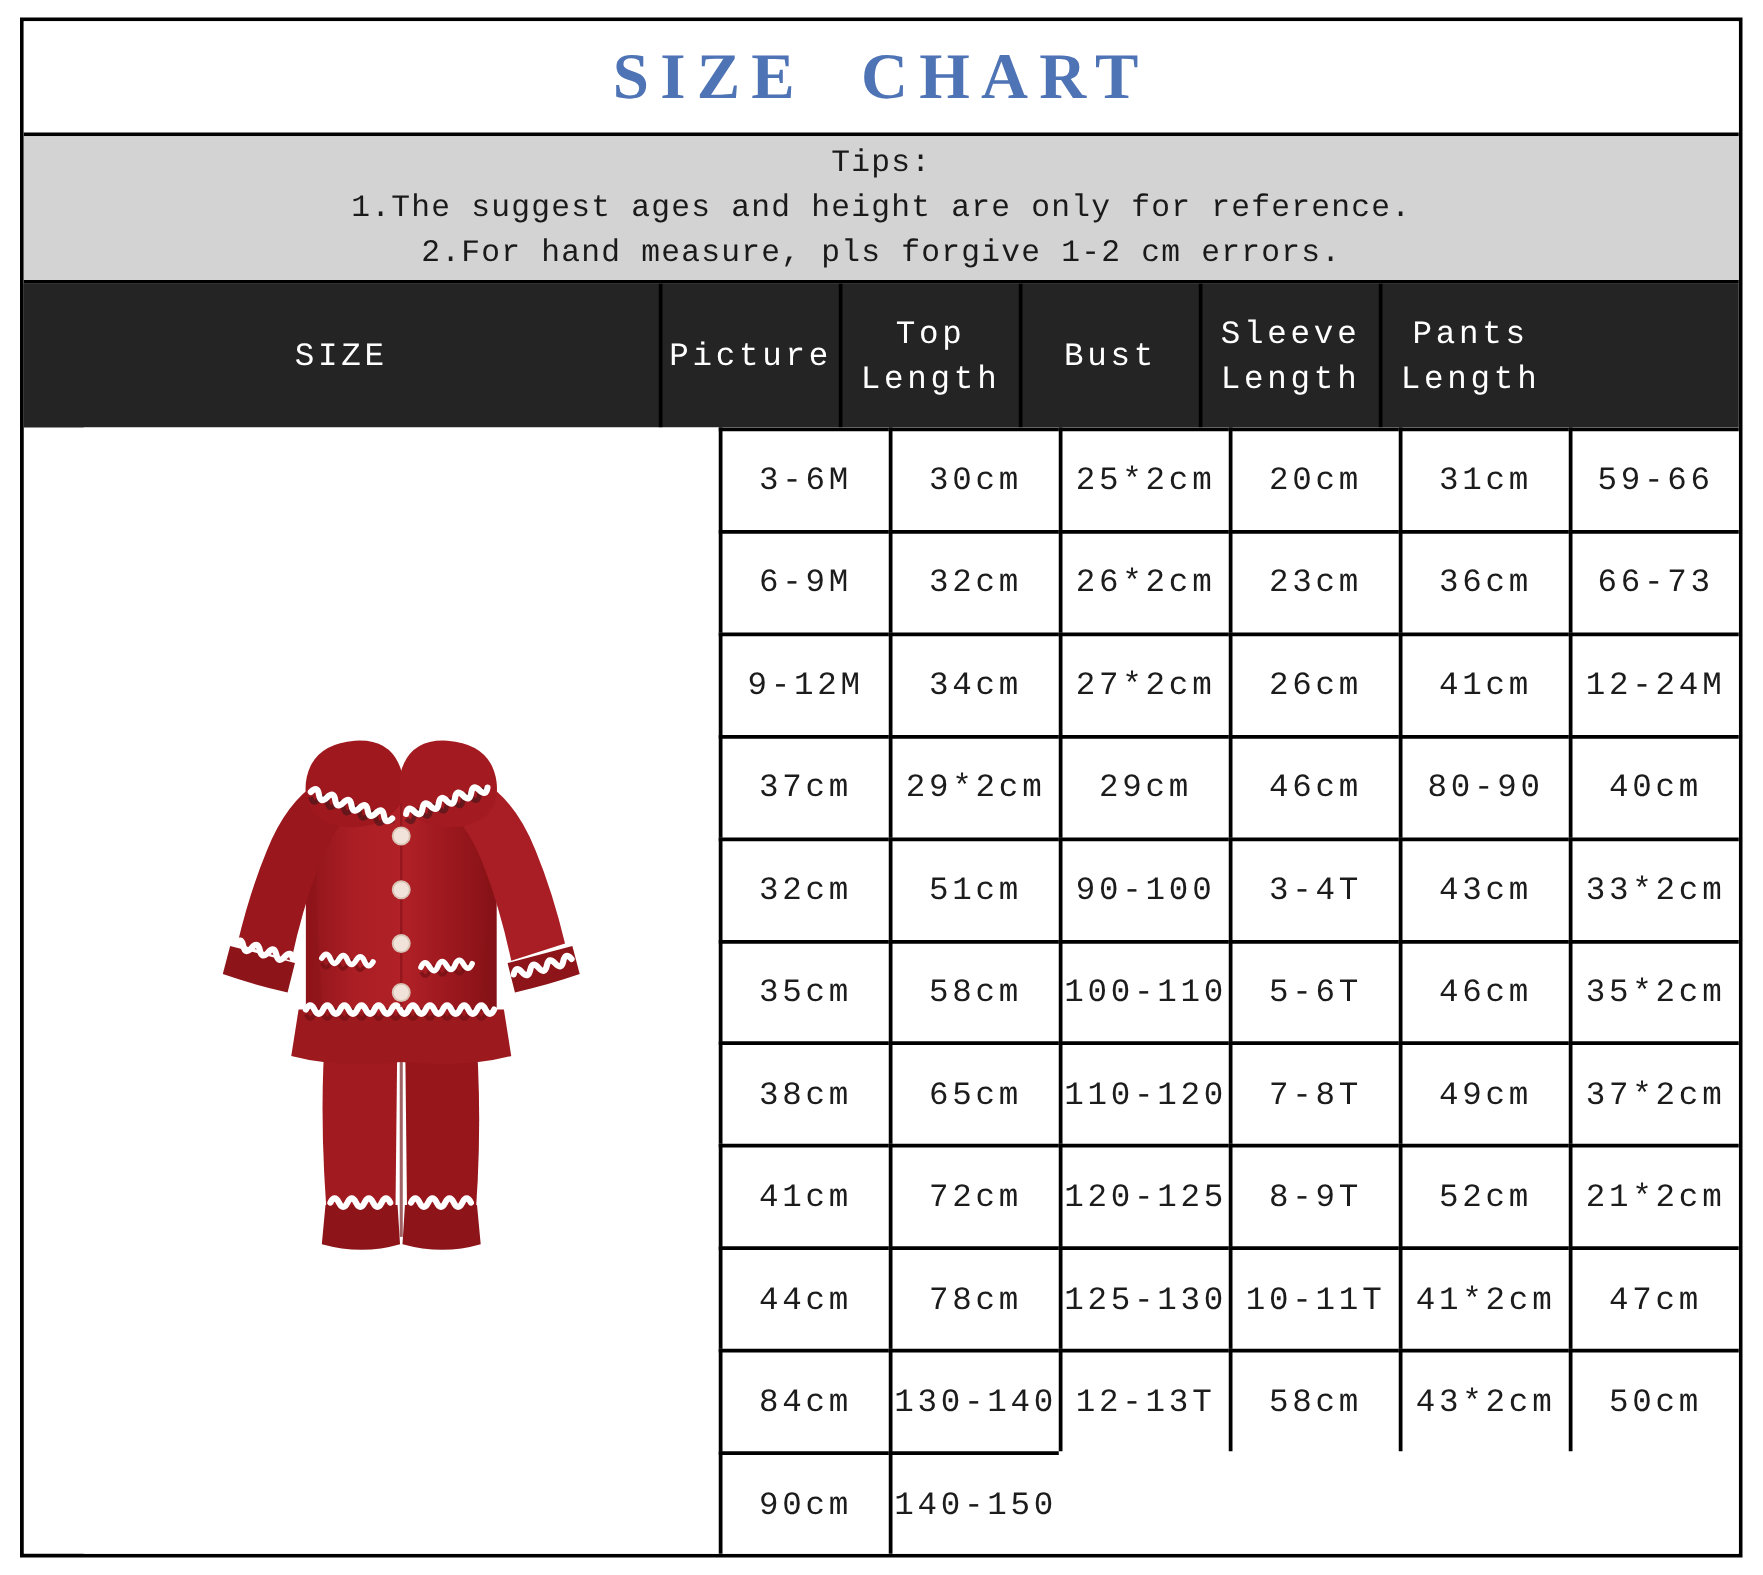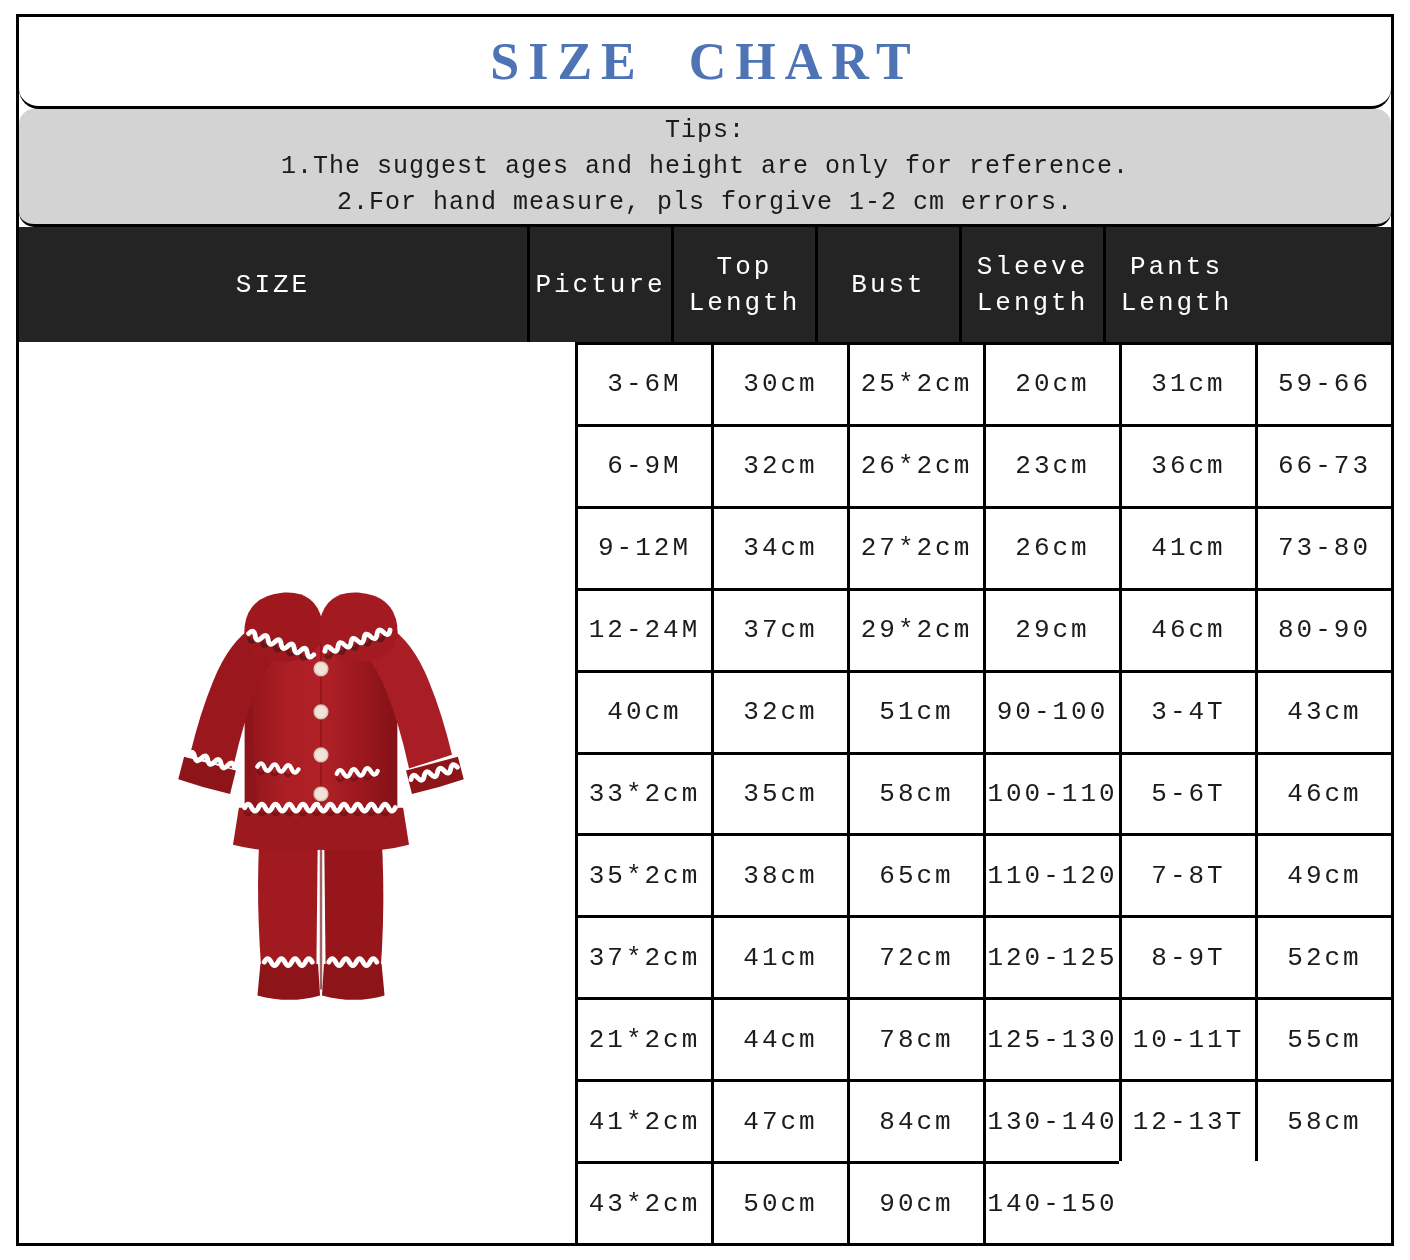--- a/index.html
+++ b/index.html
@@ -9,31 +9,31 @@
     -webkit-font-smoothing:antialiased;
   }
   .frame{
     position:absolute;left:16px;top:14px;width:1378px;height:1232px;
     border:3px solid #000;box-sizing:border-box;background:#fff;
     display:flex;flex-direction:column;
   }
   
   .title-row{
     flex:0 0 89px;border-bottom:3px solid #000;background:#fff;
-    display:flex;align-items:center;justify-content:center;border-radius:20px;
+    display:flex;align-items:center;justify-content:center;
   }
   .title-row h1{
     margin:0;font-family:"Liberation Serif","DejaVu Serif",serif;
     font-weight:bold;font-size:52px;letter-spacing:9px;white-space:pre;
   }
   
   .tips-row{
     flex:0 0 115px;border-bottom:3px solid #000;background:#d3d3d3;
     display:flex;flex-direction:column;justify-content:center;
-    text-align:center;color:#1a1a1a;font-size:25px;letter-spacing:1px;border-radius:15px;
+    text-align:center;color:#1a1a1a;font-size:25px;letter-spacing:1px;
   }
   .tips-row div{line-height:36px;}
   
   .header-row{
     flex:0 0 115px;background:#242424;
     display:grid;grid-template-columns:508px repeat(6,1fr);
   }
   .hcell{
     display:flex;align-items:center;justify-content:center;
     color:#ffffff;font-size:26px;letter-spacing:3px;line-height:36px;
@@ -170,21 +170,20 @@
       <div class="cell">32cm</div>
       <div class="cell">26*2cm</div>
       <div class="cell">23cm</div>
       <div class="cell">36cm</div>
       <div class="cell">66-73</div>
       <div class="cell">9-12M</div>
       <div class="cell">34cm</div>
       <div class="cell">27*2cm</div>
       <div class="cell">26cm</div>
       <div class="cell">41cm</div>
-      <div class="cell">73-80</div>
       <div class="cell">12-24M</div>
       <div class="cell">37cm</div>
       <div class="cell">29*2cm</div>
       <div class="cell">29cm</div>
       <div class="cell">46cm</div>
       <div class="cell">80-90</div>
       <div class="cell">40cm</div>
       <div class="cell">32cm</div>
       <div class="cell">51cm</div>
       <div class="cell">90-100</div>
@@ -206,21 +205,20 @@
       <div class="cell">41cm</div>
       <div class="cell">72cm</div>
       <div class="cell">120-125</div>
       <div class="cell">8-9T</div>
       <div class="cell">52cm</div>
       <div class="cell">21*2cm</div>
       <div class="cell">44cm</div>
       <div class="cell">78cm</div>
       <div class="cell">125-130</div>
       <div class="cell">10-11T</div>
-      <div class="cell">55cm</div>
       <div class="cell">41*2cm</div>
       <div class="cell">47cm</div>
       <div class="cell">84cm</div>
       <div class="cell">130-140</div>
       <div class="cell">12-13T</div>
       <div class="cell">58cm</div>
       <div class="cell">43*2cm</div>
       <div class="cell">50cm</div>
       <div class="cell">90cm</div>
       <div class="cell">140-150</div>

